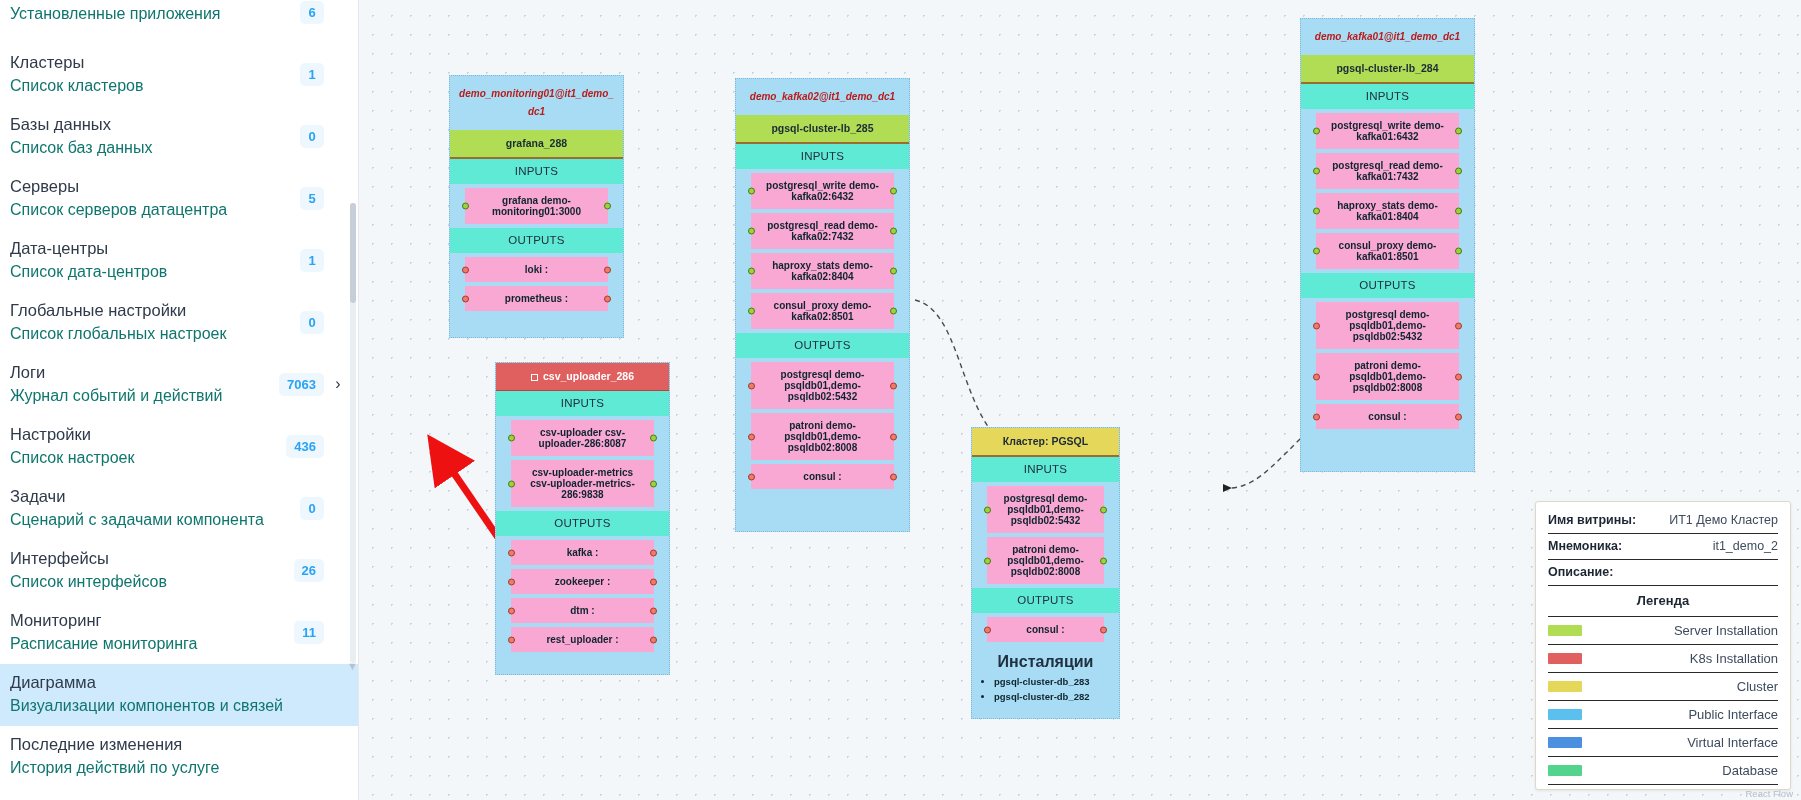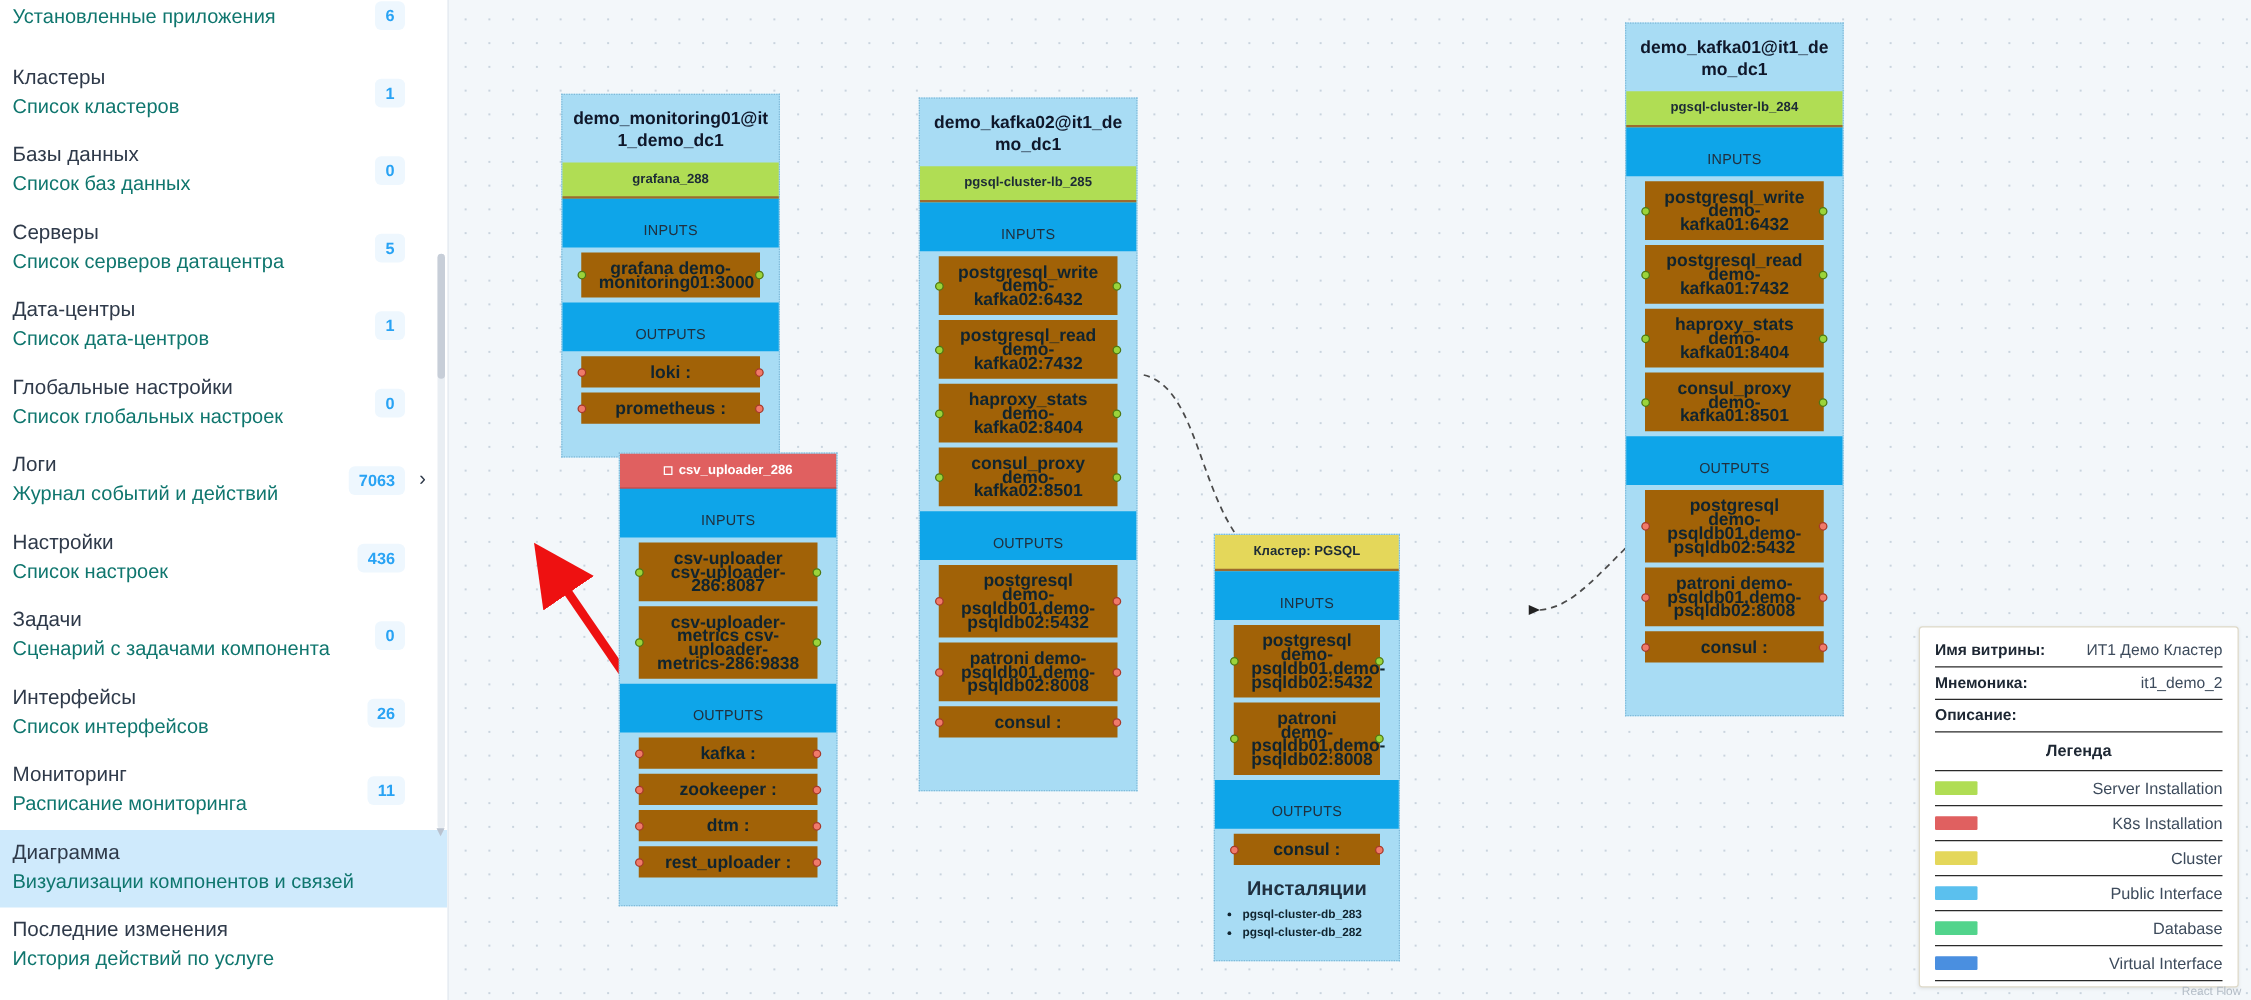--- a/index.html
+++ b/index.html
@@ -99,50 +99,51 @@
   }
 
   .node {
     position: absolute;
     background: #a8dcf4;
     border: 1px dotted #7fb9d8;
     text-align: center;
     padding-bottom: 4px;
   }
   .node-title {
-    font-size: 14px;
-    color: #0f172a;
+    font-size: 10px;
+    color: #b91c1c;
     font-weight: bold;
     padding: 9px 8px 9px 8px;
     line-height: 18px;
     word-break: break-word;
+    font-style: italic;
   }
   .node-chip {
     font-size: 10.5px;
     font-weight: bold;
     color: #1d2b36;
     padding: 7px 4px;
     line-height: 13px;
   }
   .chip-green { background: #b0dd54; border-bottom: 2px solid #9c6b2e; }
   .chip-red   { background: #e06060; color: #ffffff; border-bottom: 1px solid #b94343; }
   .chip-yellow{ background: #e4d75a; border-bottom: 2px solid #9c6b2e; }
   .sect {
     font-size: 11.5px;
     color: #20303f;
-    padding: 20px 2px 7px 2px;
-    background: #0ea5e9;
+    padding: 6px 2px 7px 2px;
+    background: #5eead4;
     letter-spacing: .2px;
   }
   .port-row {
     position: relative;
-    background: #a16207;
+    background: #f9a8d4;
     margin: 4px 15px;
     padding: 7px 14px;
-    font-size: 14px;
+    font-size: 10px;
     font-weight: bold;
     color: #10242f;
     line-height: 11px;
   }
   .dot {
     position: absolute;
     top: 50%;
     width: 7px; height: 7px;
     border-radius: 50%;
     transform: translateY(-50%);
@@ -433,25 +434,25 @@
           </div>
           <div class="legend-row">
             <span class="swatch" style="background: rgb(228, 215, 90);"></span>
             <span class="legend-label">Cluster</span>
           </div>
           <div class="legend-row">
             <span class="swatch" style="background: rgb(91, 192, 238);"></span>
             <span class="legend-label">Public Interface</span>
           </div>
           <div class="legend-row">
+            <span class="swatch" style="background: rgb(74, 143, 224);"></span>
+            <span class="legend-label">Virtual Interface</span>
+          </div>
+          <div class="legend-row">
             <span class="swatch" style="background: rgb(82, 212, 140);"></span>
             <span class="legend-label">Database</span>
-          </div>
-          <div class="legend-row">
-            <span class="swatch" style="background: rgb(74, 143, 224);"></span>
-            <span class="legend-label">Virtual Interface</span>
           </div>
         </div>
     </aside>
 
     <div class="rf-attr">React Flow</div>
   </main>
 </div>
 
 </body></html>

